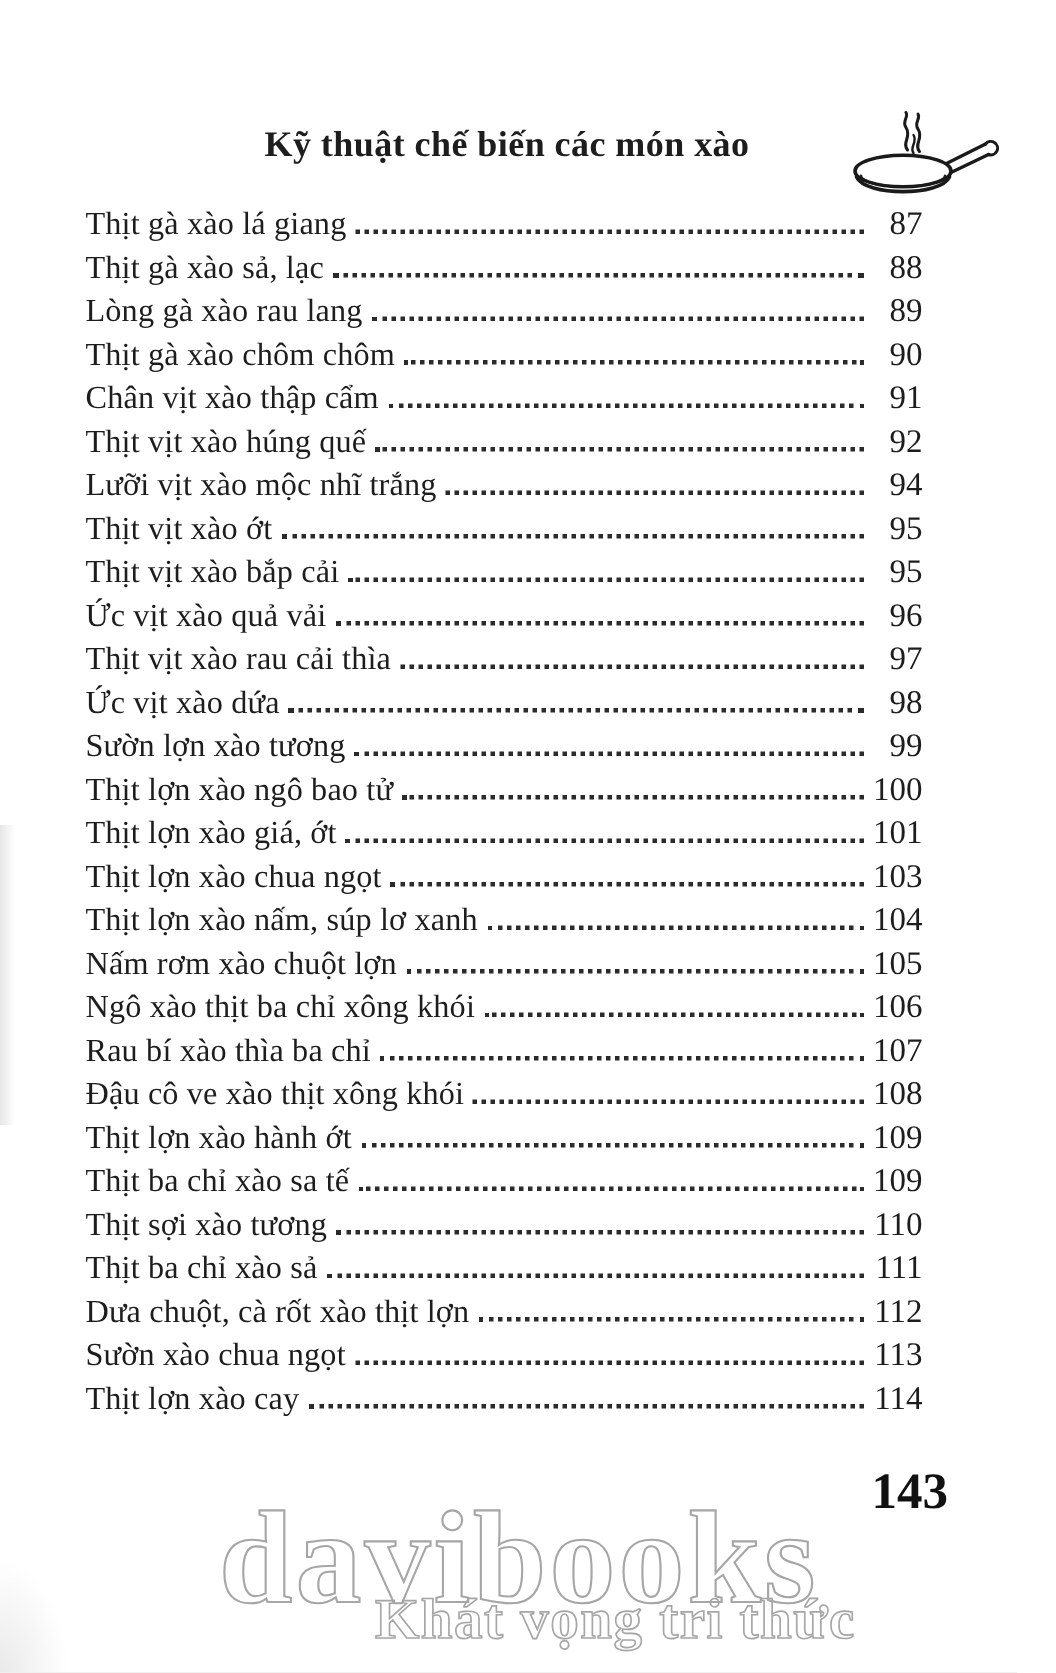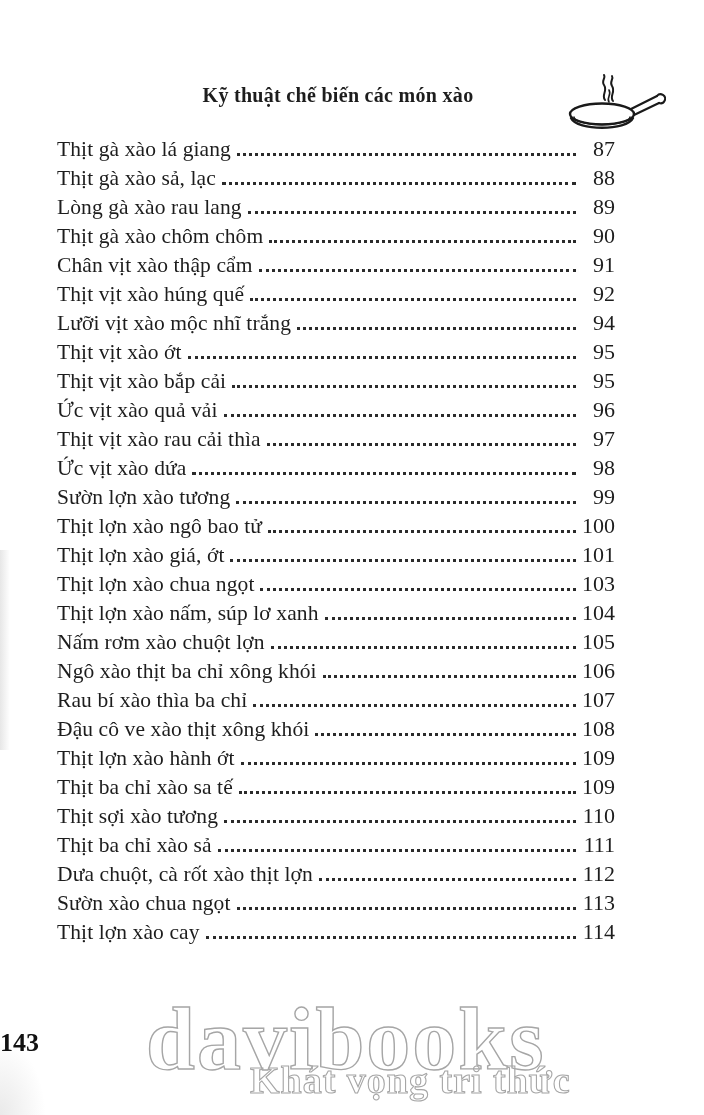--- a/index.html
+++ b/index.html
@@ -12,21 +12,21 @@
     overflow: hidden;
     font-family: "Liberation Serif", serif;
     color: #1d1d1d;
   }
 
   
   .header { position: absolute; top: 74px; left: 57px; right: 50px; height: 66px; }
   .header .title {
     position: absolute; top: 10px; left: 60px; right: 95px;
     text-align: center;
-    font-size: 20px; font-weight: 700; letter-spacing: 0.3px;
+    font-size: 24px; font-weight: 700; letter-spacing: 0.3px;
     white-space: nowrap;
   }
   .header .wok { position: absolute; right: -12px; top: 0; width: 106px; height: 66px; }
   .header .wok svg { width: 100%; height: 100%; display: block; }
 
   
   .toc { position: absolute; top: 134px; left: 57px; right: 89px; }
   .toc-row { display: flex; align-items: flex-end; height: 29px; }
   .toc-title {
     font-size: 21.5px; line-height: 28px; white-space: nowrap;
@@ -38,23 +38,23 @@
     margin: 0 5px 7px 6px;
     min-width: 12px;
   }
   .toc-page {
     font-size: 22px; line-height: 28px;
     min-width: 34px; text-align: right; white-space: nowrap;
   }
 
   
   .folio {
-    position: absolute; top: 1028px; left: 0; width: 632px;
-    text-align: left;
-    font-size: 26px; font-weight: 700; color: #111;
+    position: absolute; top: 976px; left: 0; width: 632px;
+    text-align: right;
+    font-size: 34px; font-weight: 700; color: #111;
     z-index: 3;
   }
 
   
   .wm { position: absolute; z-index: 2; pointer-events: none; color: transparent;
         -webkit-text-stroke: 1.4px #a6a6a6; font-weight: 700; white-space: nowrap; }
   .wm-brand {
     left: 146px; top: 996px;
     font-size: 88px; line-height: 1; letter-spacing: 2px;
     font-family: "Liberation Serif", serif;

